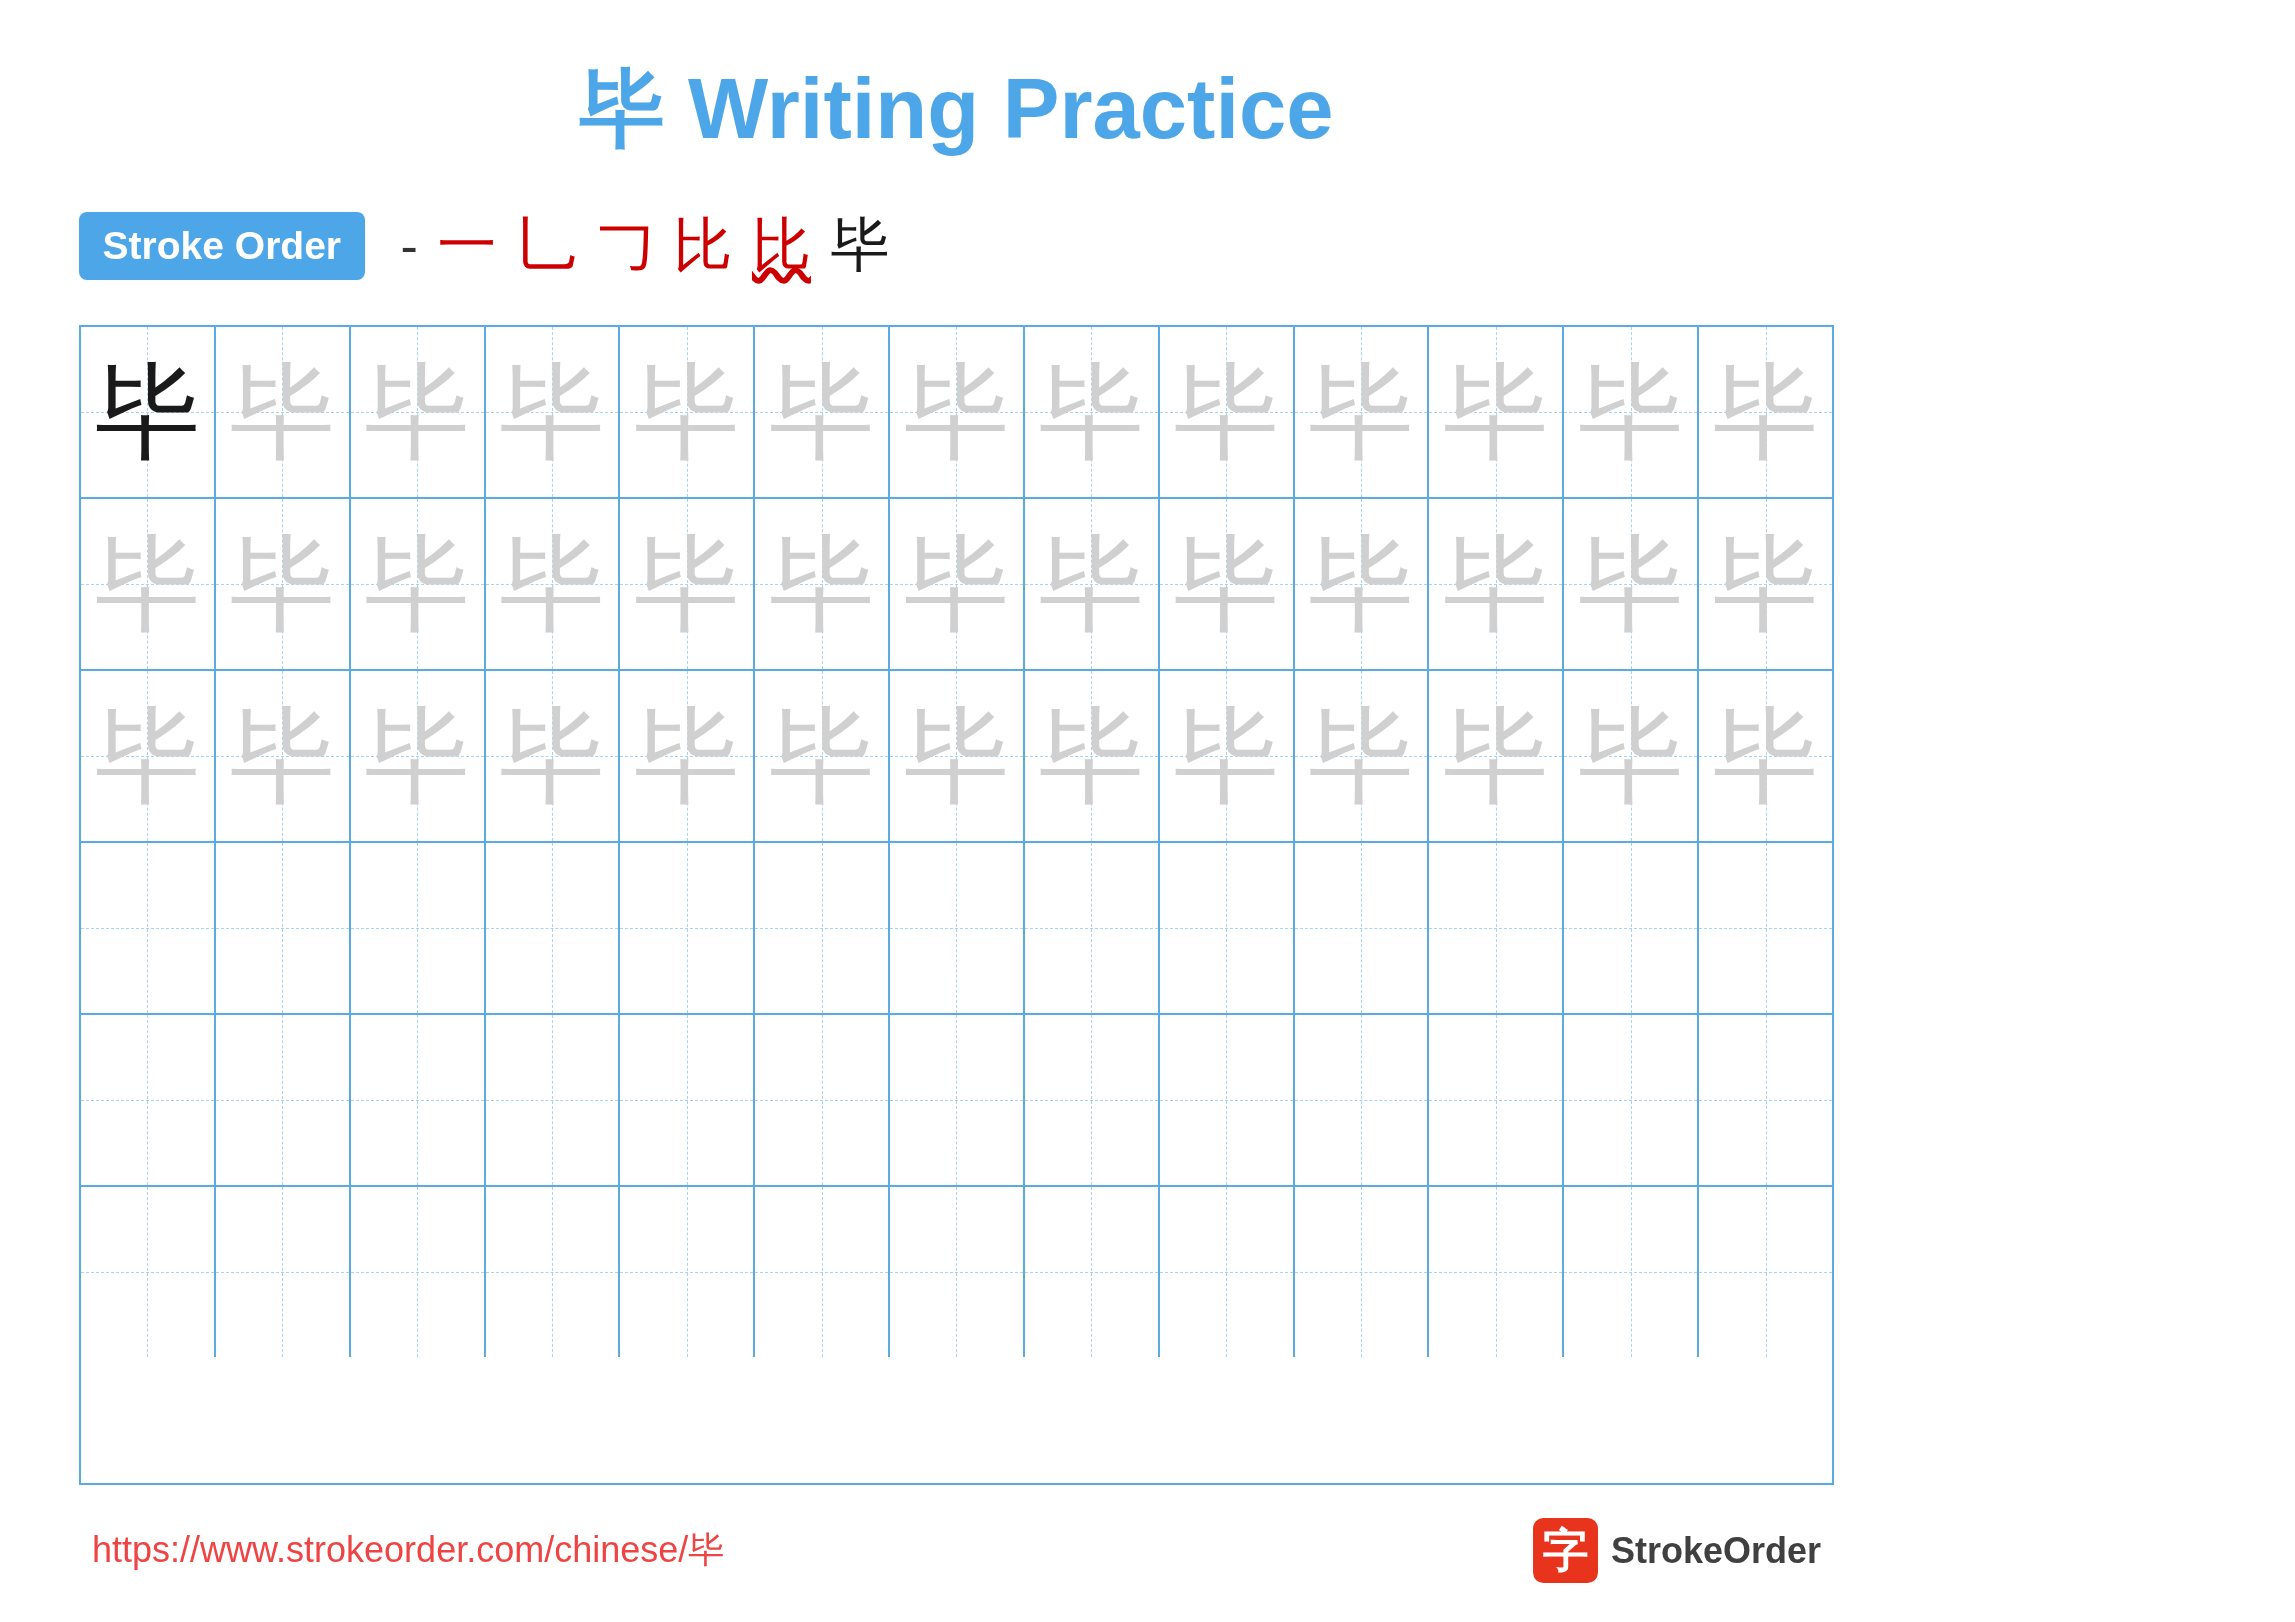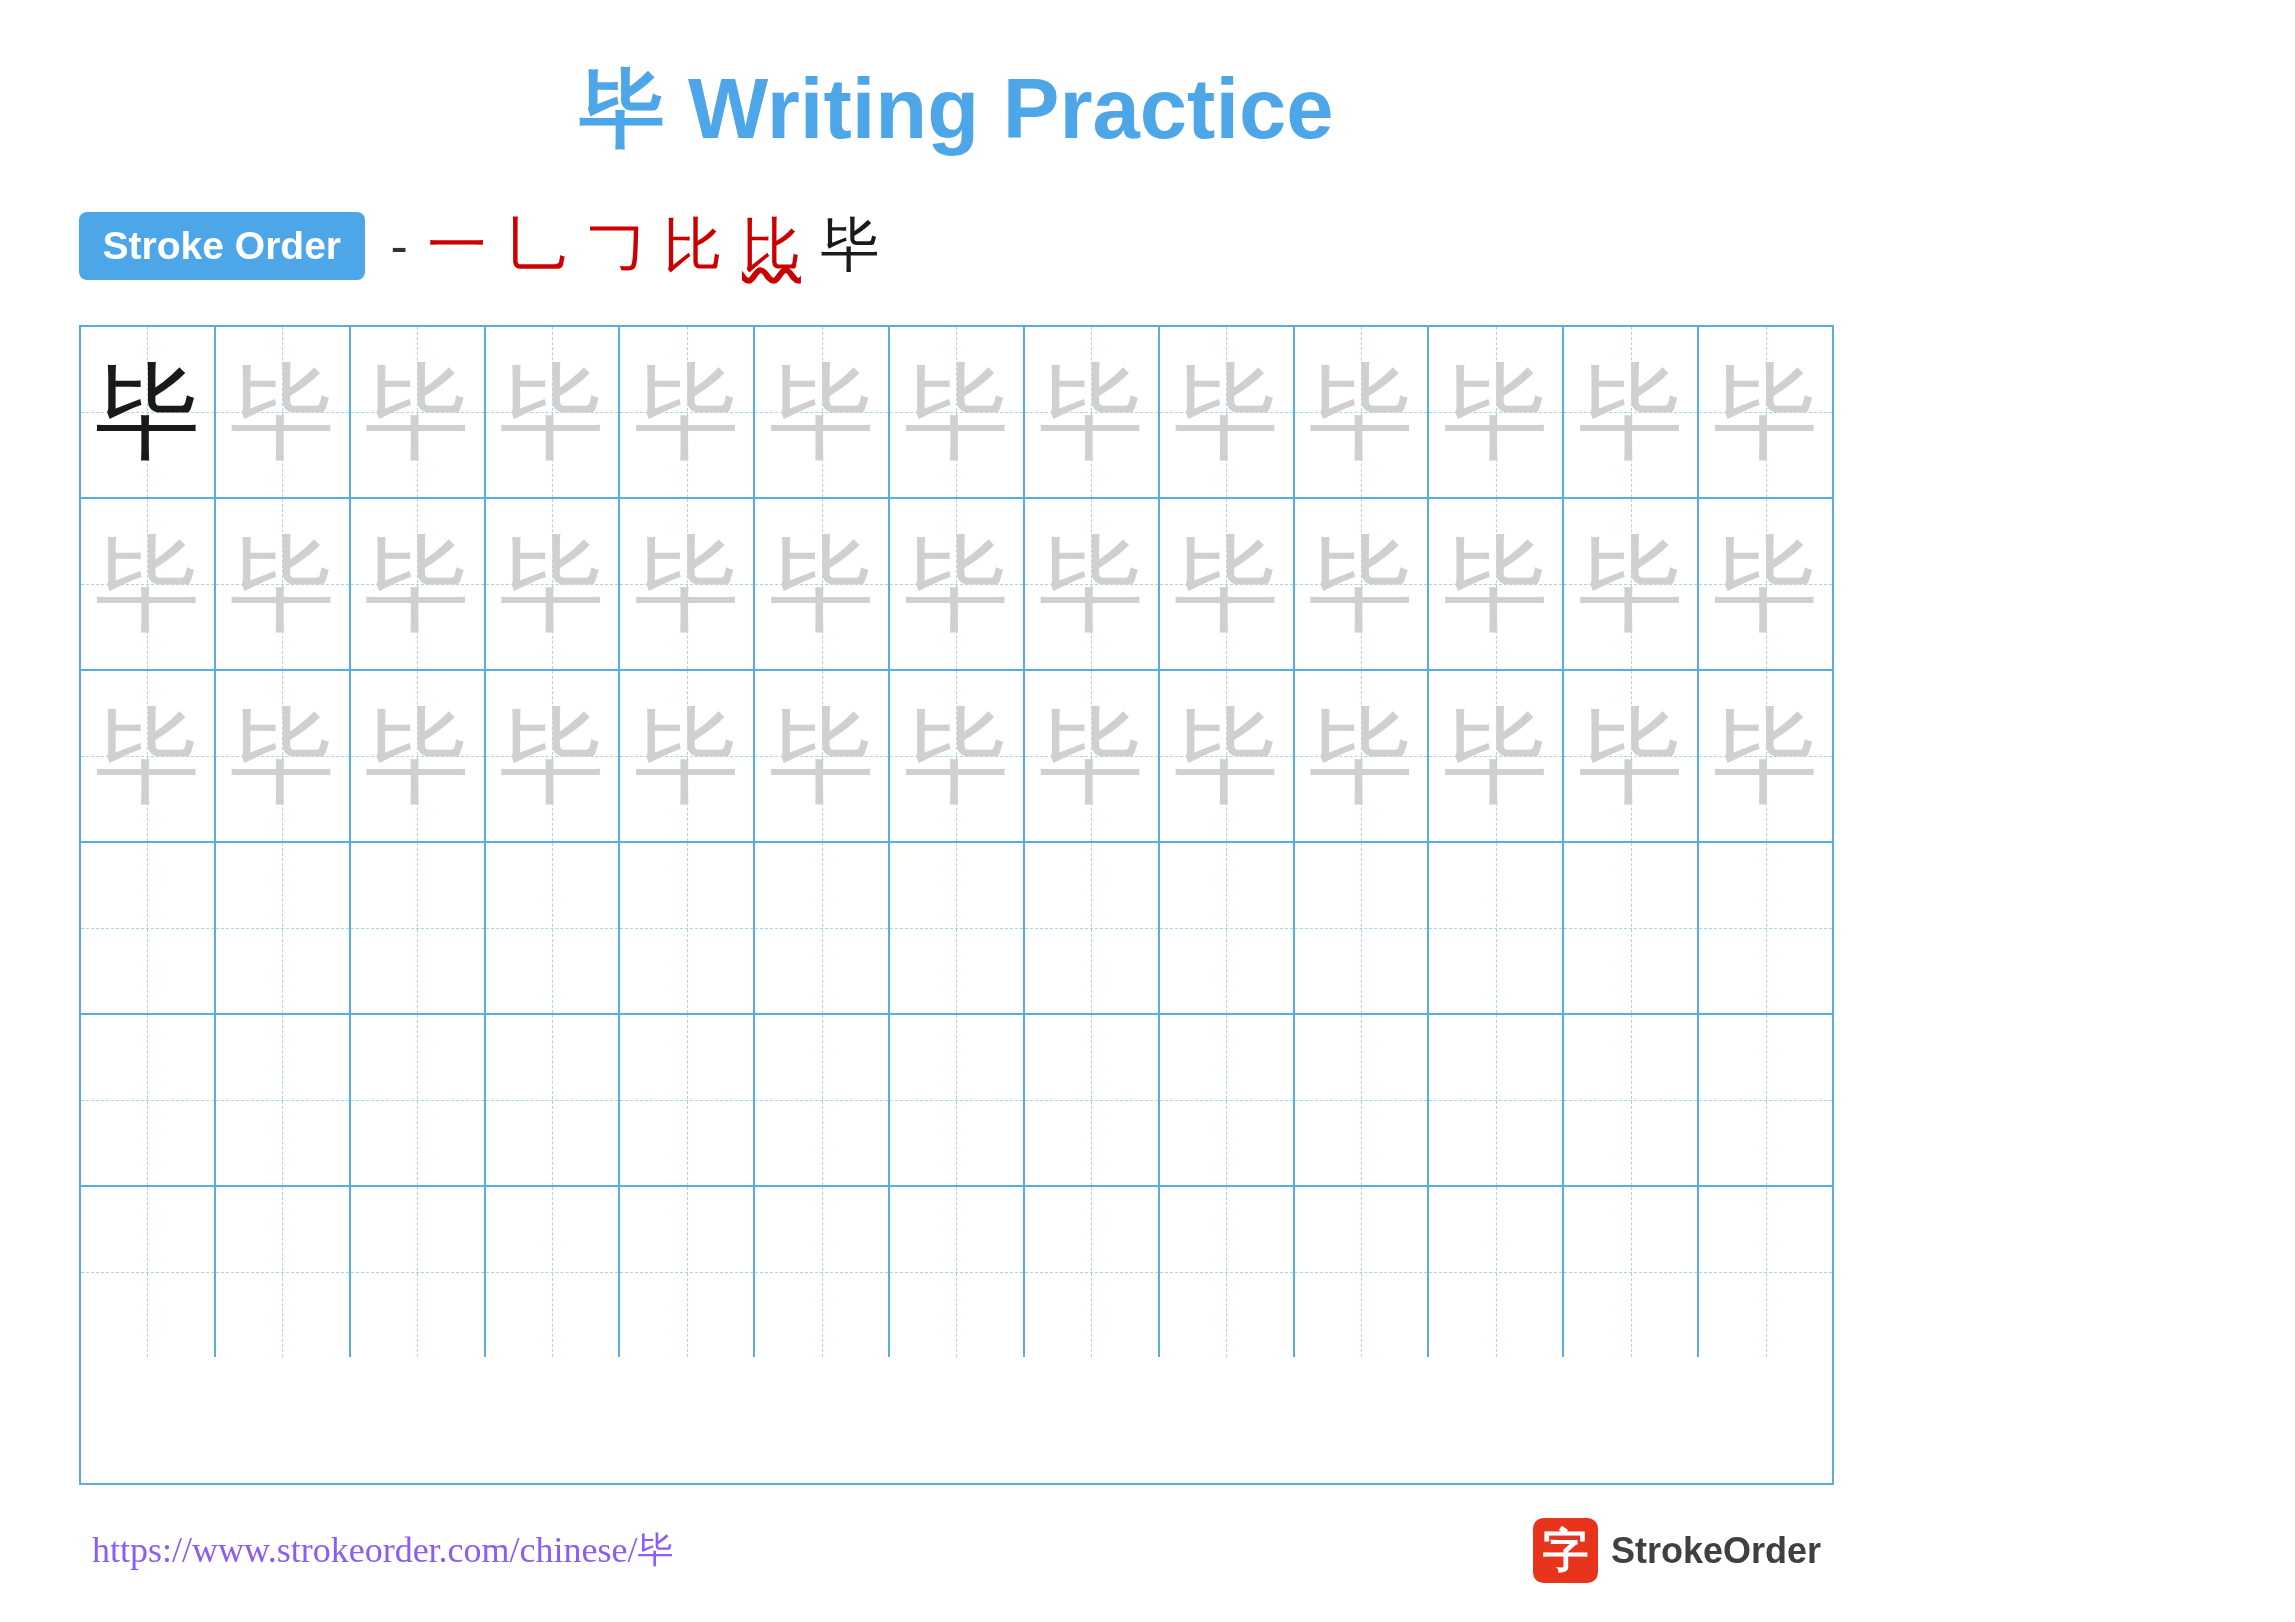--- a/index.html
+++ b/index.html
@@ -32,21 +32,21 @@
 
     .title .char {
       color: #4da6e8;
     }
 
     .stroke-order-row {
       display: flex;
       align-items: center;
       width: 100%;
       margin-bottom: 39px;
-      gap: 26px;
+      gap: 36px;
     }
 
     .stroke-order-badge {
       background: #4da6e8;
       color: #fff;
       font-size: 39px;
       font-weight: bold;
       padding: 11.8px 23.6px;
       border-radius: 7.9px;
       white-space: nowrap;
@@ -146,22 +146,21 @@
       width: 100%;
       display: flex;
       justify-content: space-between;
       align-items: center;
       margin-top: 33px;
       padding: 0 13px;
     }
 
     .footer-url {
       font-size: 36px;
-      color: #8b5cf6;
-      font-family: Liberation Serif, serif;
+      color: #ef4444;
     }
 
     .footer-logo {
       display: flex;
       align-items: center;
       gap: 13px;
     }
 
     .footer-logo-icon {
       width: 65px;

